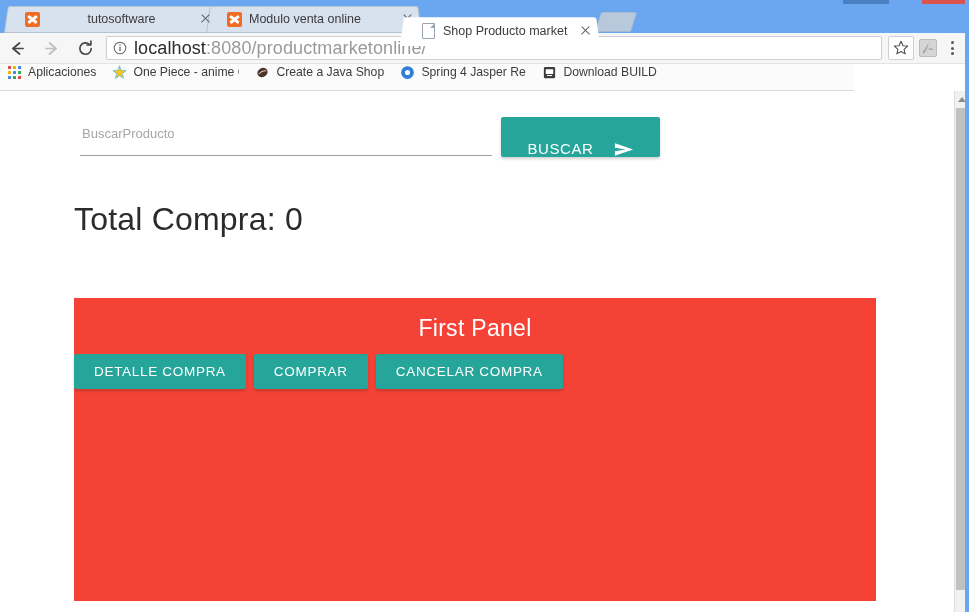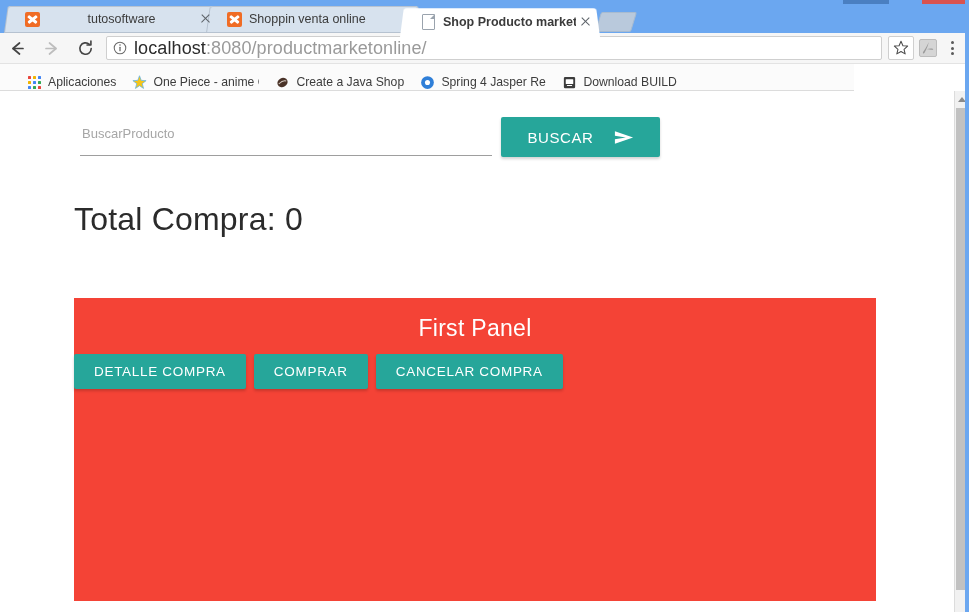--- a/index.html
+++ b/index.html
@@ -36,21 +36,21 @@
   .tab .tab-skew {
     position: absolute; left: 0; top: 0; width: 100%; height: 100%;
     background: #cfd9e4;
     border-top-left-radius: 3px; border-top-right-radius: 3px;
     transform: perspective(8px) rotateX(0.6deg);
     transform-origin: bottom;
     box-shadow: inset 0 0 0 1px #b6c2d0;
     z-index: 0;
   }
   .tab.inactive .tab-skew { background: #d7e2ee; }
-  .tab.active { top: 5px; height: 30px; z-index: 5; font-weight: bold; }
+  .tab.active { top: 14px; height: 30px; z-index: 5; }
   .tab.active .tab-skew { background: #ffffff; box-shadow: none; }
 
   .tab-inner { position: relative; z-index: 2; display: flex; align-items: center; width: 100%; height: 100%; padding-left: 10px; }
 
   .favicon {
     width: 16px; height: 16px; flex: 0 0 16px; margin-right: 7px;
     display: flex; align-items: center; justify-content: center;
   }
   .fav-orange {
     width: 15px; height: 15px; background: #f06c25; border-radius: 2px;
@@ -114,22 +114,22 @@
   .url b { color: #2b2b2b; font-weight: normal; }
 
   .tb-icon { width: 27px; height: 27px; display: flex; align-items: center; justify-content: center; cursor: pointer; }
   .tb-icon.boxed { border: 1px solid #cfcfcf; border-radius: 2px; background: #fff; height: 24px; width: 26px; }
   .menu-dots { width: 22px; display: flex; flex-direction: column; align-items: center; gap: 2.5px; cursor: pointer; margin-right: 6px; }
   .menu-dots i { display: block; width: 3px; height: 3px; background: #5a5a5a; border-radius: 50%; }
 
   
   .bookmarks {
     position: absolute; left: 0; top: 64px; width: 854px; height: 27px;
-    background: #fbfbfb; display: flex; align-items: flex-end;
-    border-bottom: 1px solid #dcdcdc; padding-left: 26px;
+    background: #fbfbfb; display: flex; align-items: flex-start;
+    border-bottom: 1px solid #dcdcdc; padding-left: 6px;
   }
   .bk-item { display: flex; align-items: center; margin-right: 15px; cursor: pointer; max-width: 160px; }
   .bk-ico { width: 16px; height: 16px; flex: 0 0 16px; margin-right: 6px; display: flex; align-items: center; justify-content: center; }
   .bk-label { font-size: 12.2px; color: #3c3c3c; white-space: nowrap; overflow: hidden; }
 
   .apps-grid { display: grid; grid-template-columns: repeat(3, 3px); grid-template-rows: repeat(3, 3px); gap: 2px; }
   .apps-grid span { display: block; width: 3px; height: 3px; border-radius: 0.5px; }
 
   
   .viewport {
@@ -153,20 +153,21 @@
     font-family: "Liberation Sans", sans-serif;
     letter-spacing: 0.6px; cursor: pointer;
     box-shadow: 0 2px 3px rgba(0,0,0,0.18);
     border-radius: 2px;
     display: inline-flex; align-items: center; justify-content: center;
   }
   .btn-buscar {
     position: absolute; left: 421px; top: -1px;
     width: 159px; height: 40px; font-size: 15px;
     gap: 20px;
+    align-items: flex-end;
   }
   .send-icon { display: block; }
 
   .total-title {
     position: absolute; left: 74px; top: 110px;
     font-size: 32px; color: #2b2b2b; font-weight: normal;
     letter-spacing: 0.2px;
   }
 
   .btn-row { position: absolute; left: 74px; top: 263px; display: flex; gap: 8px; }
@@ -228,21 +229,21 @@
         <span class="tab-close"></span>
       </div>
     </div>
 
     <div class="tab inactive" style="left:206px; width:216px;">
       <div class="tab-skew"></div>
       <div class="tab-inner">
         <span class="favicon">
             <span class="fav-orange"></span>
           </span>
-        <span class="tab-title">Shoppin venta online</span>
+        <span class="tab-title">Modulo venta online</span>
         <span class="tab-close"></span>
       </div>
     </div>
 
     <div class="tab active" style="left:400px; width:200px;">
       <div class="tab-skew"></div>
       <div class="tab-inner">
         <span class="favicon">
             <span class="fav-doc"></span>
           </span>

